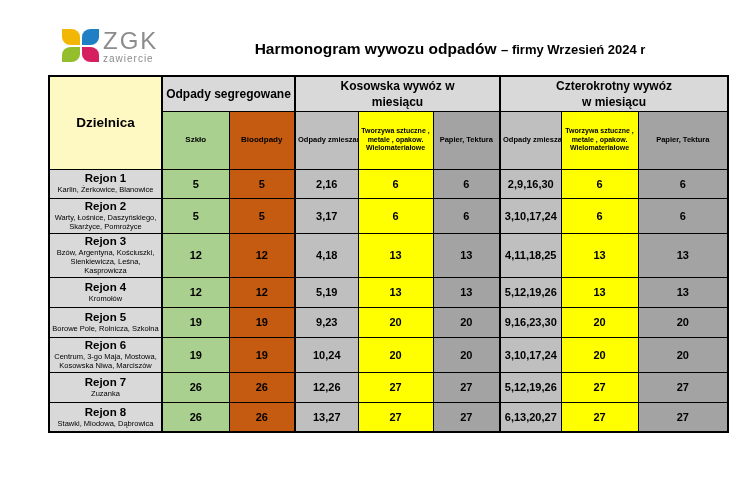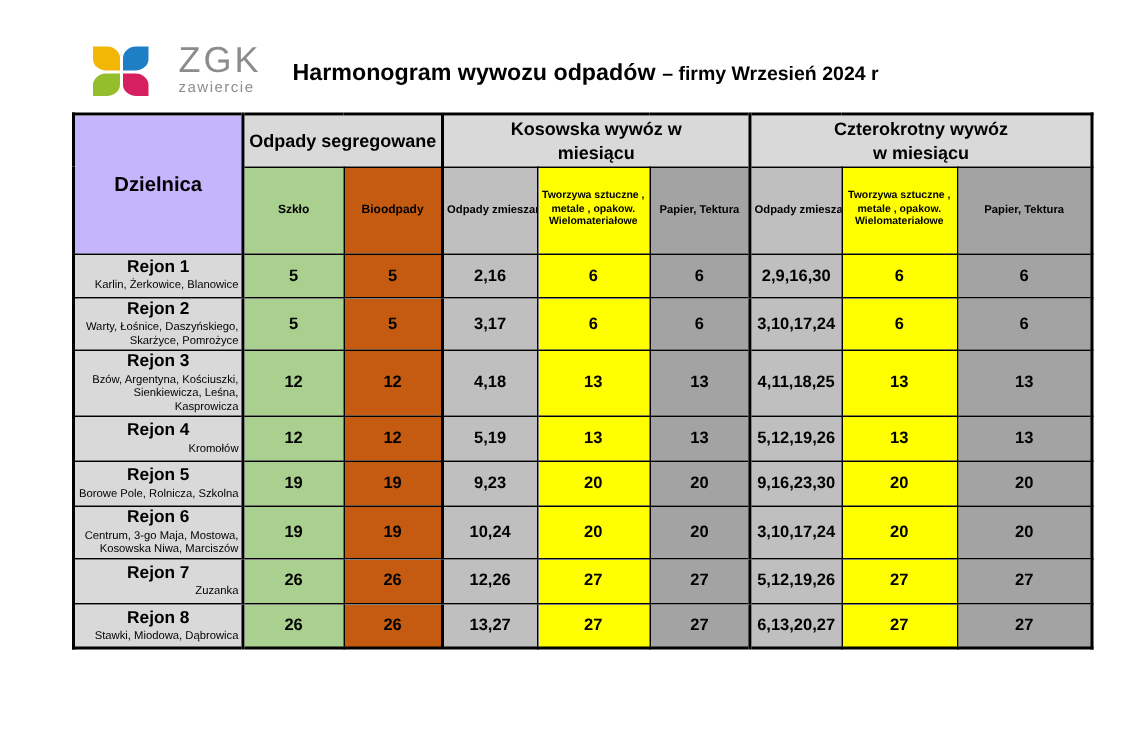--- a/index.html
+++ b/index.html
@@ -1,57 +1,57 @@
 <!DOCTYPE html>
 <html><head>
 <meta charset="utf-8">
 <style>
   * { margin:0; padding:0; box-sizing:border-box; }
   html,body { width:750px; height:500px; }
   body { font-family:"Liberation Sans", sans-serif; background:#ffffff; color:#000; }
   .page { position:relative; width:750px; height:500px; background:#fff; overflow:hidden; }
 
   
-  .logo { position:absolute; left:62px; top:29px; display:flex; align-items:flex-end; gap:20px; }
+  .logo { position:absolute; left:62px; top:29px; display:flex; align-items:flex-start; gap:4px; }
   .leaves { width:37px; height:33px; display:grid; grid-template-columns:1fr 1fr; grid-template-rows:1fr 1fr; gap:2px; }
   .leaf { width:100%; height:100%; }
   .leaf.tl { border-radius:0 50% 0 50%; background:#f2b705; }
   .leaf.tr { border-radius:50% 0 50% 0; background:#1f7fc4; }
   .leaf.bl { border-radius:50% 0 50% 0; background:#94be2c; }
   .leaf.br { border-radius:0 50% 0 50%; background:#d61f5f; }
   .brand-block { display:flex; flex-direction:column; line-height:1; }
   .brand-name { font-size:24px; color:#8c8c8c; letter-spacing:2px; font-weight:400; }
   .brand-sub { font-size:10px; color:#8c8c8c; margin-top:1px; letter-spacing:1px; }
 
-  .title { position:absolute; left:195px; top:40px; width:510px; text-align:left; white-space:nowrap; }
+  .title { position:absolute; left:195px; top:40px; width:510px; text-align:center; white-space:nowrap; }
   .title-main { font-size:15.5px; font-weight:bold; }
   .title-suffix { font-size:13px; font-weight:bold; }
 
   
   table.sched { position:absolute; left:48px; top:75px; width:679px; border-collapse:collapse; table-layout:fixed; border:2px solid #000; }
   table.sched th, table.sched td { border:1px solid #000; text-align:center; vertical-align:middle; overflow:hidden; }
   .bl2 { border-left-width:2px !important; }
 
-  th.corner { background:#c4b5fd; font-size:13.5px; font-weight:bold; }
+  th.corner { background:#fef9c3; font-size:13.5px; font-weight:bold; }
   th.group { background:#d9d9d9; font-size:12px; font-weight:bold; line-height:1.35; }
   th.group .wrap { display:inline-block; max-width:128px; }
 
   th.sub { font-weight:bold; font-size:8px; padding:2px; line-height:1.25;margin-top:17px; }
   th.sub.nowrap { white-space:nowrap; font-size:7.5px; }
 
   .c-green  { background:#a9d08e; }
   .c-orange { background:#c55a11; }
   .c-gray   { background:#bfbfbf; }
   .c-yellow { background:#ffff00; }
   .c-cyan   { background:#a3a3a3; }
 
   td.val { font-size:11px; font-weight:bold; }
   th.region { background:#d9d9d9; padding:1px 2px; }
   .rname { font-size:11.5px; font-weight:bold; line-height:1.15; }
-  .rareas { font-size:7.5px; font-weight:normal; line-height:1.25;text-align:right; }
+  .rareas { font-size:7.5px; font-weight:normal; line-height:1.25; }
 
   
   .footnote { position:absolute; left:48px; top:432px; width:680px; font-size:8.5px; line-height:1.65; text-align:left; }
 </style>
 </head>
 <body>
 
 <div class="page">
 
   <div class="logo">

